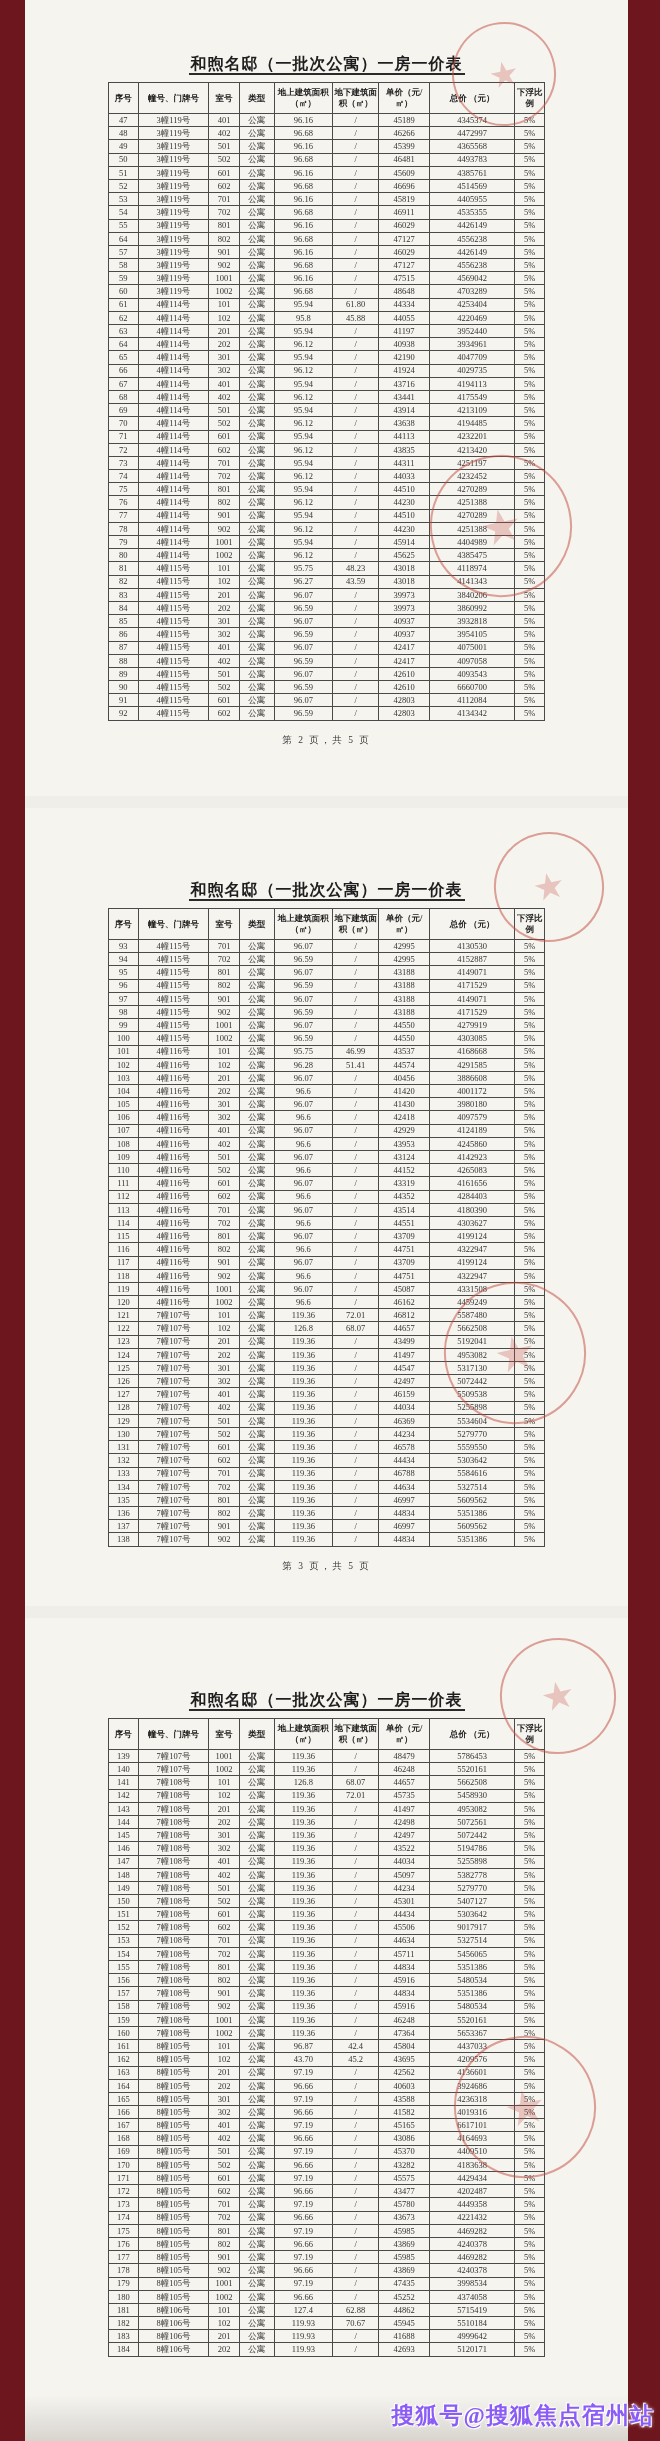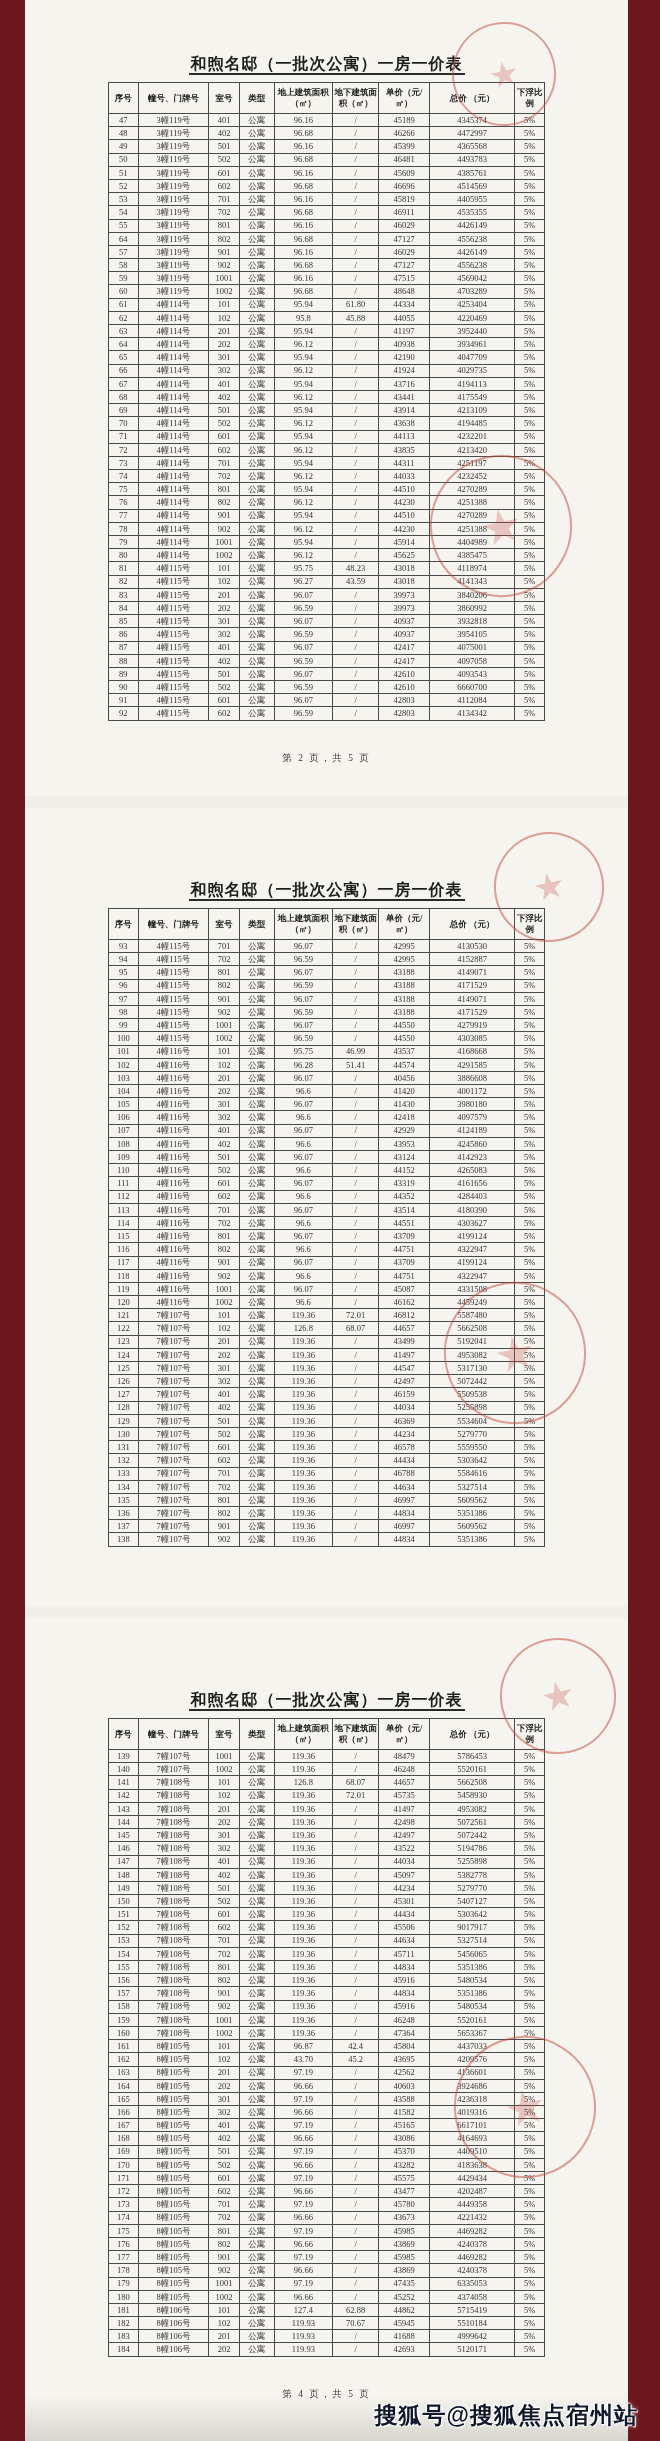--- a/index.html
+++ b/index.html
@@ -29,32 +29,32 @@
     border:1px solid #4a4a4a;text-align:center;vertical-align:middle;
     padding:0 1px;overflow:hidden;
   }
   table.price th{
     font-size:8.5px;font-weight:bold;line-height:1.25;height:30px;color:#222;
   }
   table.price td{
     font-size:8.5px;height:12.2px;line-height:1;color:#333;white-space:nowrap;
   }
   .page-footer{
-    text-align:center;font-size:9.5px;letter-spacing:2px;color:#3a3a3a;margin-top:31px;
+    text-align:center;font-size:9.5px;letter-spacing:2px;color:#3a3a3a;margin-top:13px;
   }
   .stamp{
     position:absolute;border-radius:50%;z-index:4;pointer-events:none;
     display:flex;align-items:center;justify-content:center;
     transform:rotate(-12deg);
   }
   .stamp .star{opacity:.55;}
   .watermark{
-    position:absolute;z-index:9;right:22px;top:2400px;
-    font-family:Liberation Sans, sans-serif;
-    font-weight:bold;font-size:23px;letter-spacing:1px;color:#0f172a;
+    position:absolute;z-index:9;right:6px;top:2400px;
+    font-family:Liberation Serif, serif;
+    font-weight:bold;font-size:23px;letter-spacing:1px;color:#8b5cf6;
     text-shadow:0 0 2px #ffffff,0 0 4px #ffffff,1px 1px 0 #ffffff,-1px -1px 0 #ffffff;
   }
 </style>
 </head>
 <body>
 
 <div class="band band-left" style="background: rgb(110, 22, 29);"></div>
 <div class="band band-right" style="background: rgb(110, 22, 29);"></div>
 
 <div class="gap-shade" style="top:796px;"></div>
@@ -1129,20 +1129,21 @@
           <td>902</td>
           <td>公寓</td>
           <td>119.36</td>
           <td>/</td>
           <td>44834</td>
           <td>5351386</td>
           <td>5%</td>
         </tr>
       </tbody>
   </table>
+  <div class="page-footer">第 3 页，共 5 页</div>
 </div>
 
 <div class="page" style="top:1690px;">
   <div class="page-title"><span>和煦名邸（一批次公寓）一房一价表</span></div>
   <table class="price">
     <colgroup>
         <col style="width:6.8%">
         <col style="width:16.2%">
         <col style="width:7%">
         <col style="width:8%">
@@ -1607,21 +1608,21 @@
           <td>5%</td>
         </tr>
         <tr>
           <td>179</td>
           <td>8幢105号</td>
           <td>1001</td>
           <td>公寓</td>
           <td>97.19</td>
           <td>/</td>
           <td>47435</td>
-          <td>6335053</td>
+          <td>3998534</td>
           <td>5%</td>
         </tr>
         <tr>
           <td>180</td>
           <td>8幢105号</td>
           <td>1002</td>
           <td>公寓</td>
           <td>96.66</td>
           <td>/</td>
           <td>45252</td>
@@ -1667,21 +1668,20 @@
           <td>202</td>
           <td>公寓</td>
           <td>119.93</td>
           <td>/</td>
           <td>42693</td>
           <td>5120171</td>
           <td>5%</td>
         </tr>
       </tbody>
   </table>
-  <div class="page-footer">第 4 页，共 5 页</div>
 </div>
 
 <div class="stamp" style="left: 452px; top: 22px; width: 100px; height: 100px; border: 2.5px solid rgb(191, 74, 62); opacity: 0.5;">
     <span class="star" style="color: rgb(191, 74, 62); font-size: 34px;">★</span>
   </div>
 <div class="stamp" style="left: 430px; top: 455px; width: 138px; height: 138px; border: 2.5px solid rgb(191, 74, 62); opacity: 0.5;">
     <span class="star" style="color: rgb(191, 74, 62); font-size: 46.92px;">★</span>
   </div>
 <div class="stamp" style="left: 494px; top: 832px; width: 106px; height: 106px; border: 2.5px solid rgb(191, 74, 62); opacity: 0.5;">
     <span class="star" style="color: rgb(191, 74, 62); font-size: 36.04px;">★</span>

